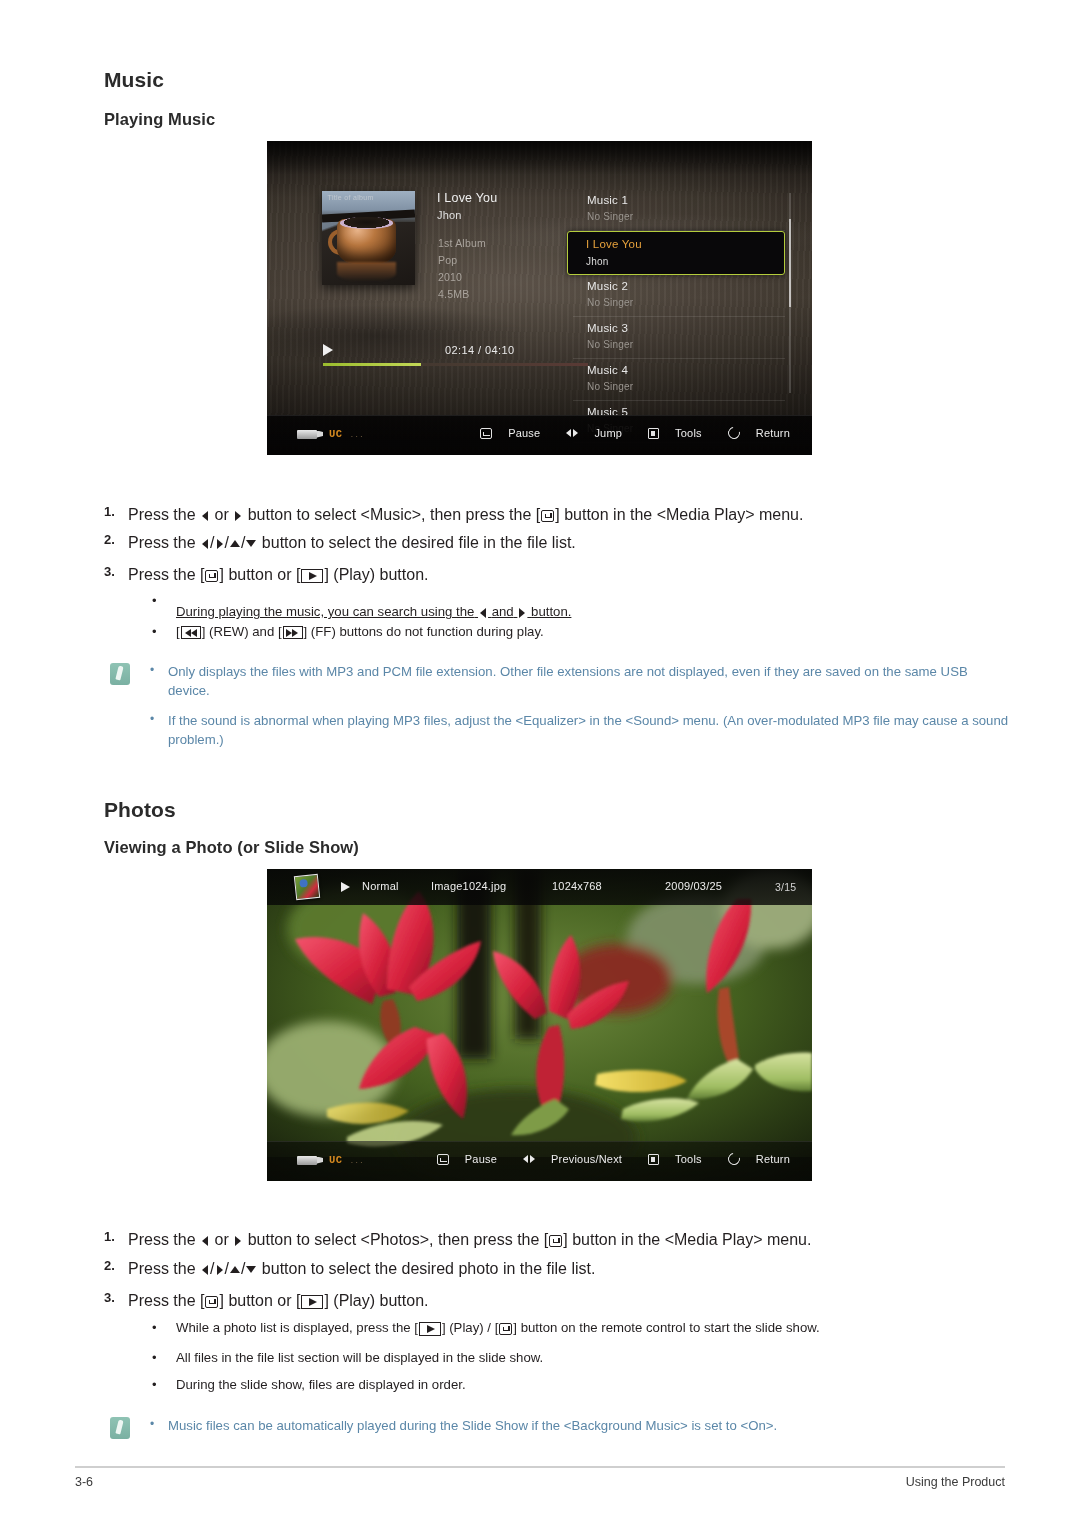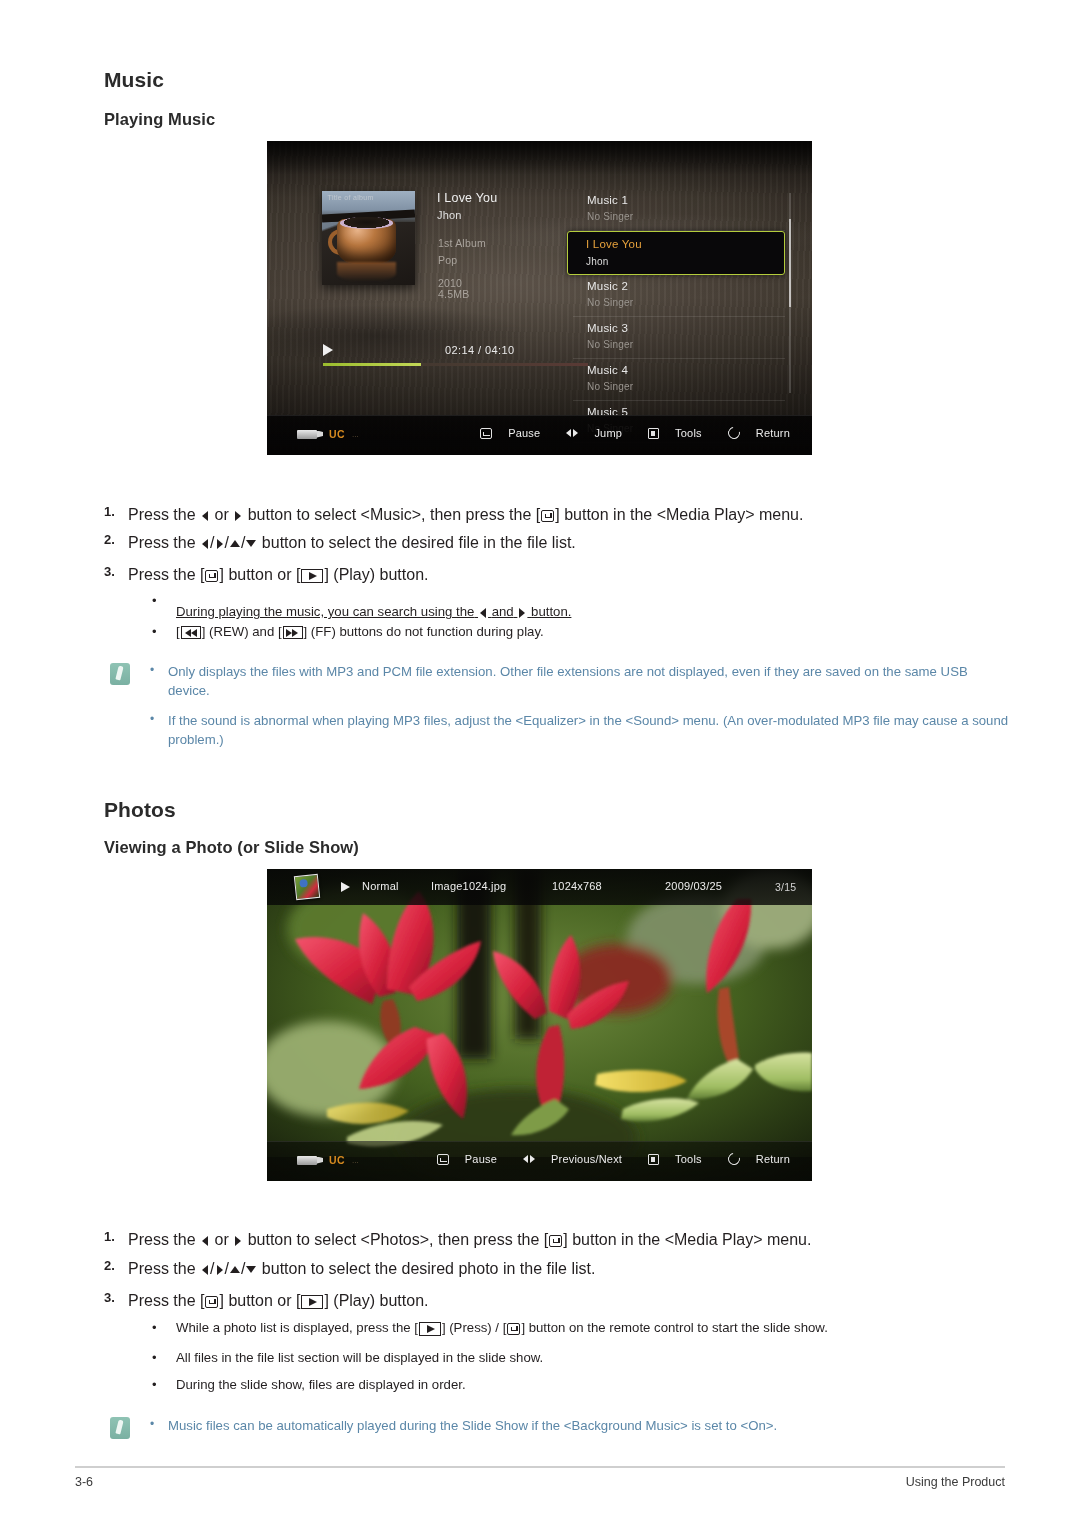--- a/index.html
+++ b/index.html
@@ -118,21 +118,21 @@
   }
   .track-artist {
     position:absolute; left:170px; top:68px; font-size:11px; color:#e0e0e0;
     letter-spacing:0.2px;
   }
   .meta {
     position:absolute; left:171px; font-size:10.5px; color:#a9a39c; letter-spacing:0.2px;
   }
   .meta.l1 { top:96px; }
   .meta.l2 { top:113px; }
-  .meta.l3 { top:136px;text-align:right; }
+  .meta.l3 { top:130px;text-align:right; }
   .meta.l4 { top:147px; }
 
   
   .play-tri {
     position:absolute; left:56px; top:203px;
     width:0;height:0;border-left:10px solid #f0f0f0;
     border-top:6px solid transparent;border-bottom:6px solid transparent;
   }
   .time-text {
     position:absolute; left:178px; top:203px; font-size:11px; color:#e9e9e9; letter-spacing:0.4px;
@@ -169,21 +169,21 @@
   
   .botbar {
     position:absolute; left:0; right:0; bottom:0; height:40px;
     background:linear-gradient(180deg, rgba(5,4,4,0.88), rgba(5,4,4,0.97));
     border-top:1px solid rgba(255,255,255,0.10);
   }
   .botbar.translucent {
     background:linear-gradient(180deg, rgba(5,4,4,0.52), rgba(5,4,4,0.62));
   }
   .usb {
-    position:absolute; left:30px; top:12px; display:flex; align-items:center; gap:4px;
+    position:absolute; left:30px; top:12px; display:flex; align-items:center; gap:4px;font-family:Liberation Mono, monospace;
   }
   .usb-ico {
     width:20px; height:9px; background:linear-gradient(180deg,#e9e9e9,#9a9a9a);
     position:relative; border-radius:1px;
   }
   .usb-ico:after{
     content:""; position:absolute; right:-6px; top:1px; width:6px; height:7px;
     background:#d8d8d8; clip-path:polygon(0 0,100% 22%,100% 78%,0 100%);
   }
   .usb-txt { font-size:10.5px; color:#d68a20; font-weight:bold; letter-spacing:0.4px; margin-left:8px;}
@@ -614,21 +614,21 @@
     <div class="step">
       <span class="num" style="top:1290px;">3.</span>
       <span class="txt" style="top:1290px;">
         <span>Press the [</span><span class="gl gl-enter"></span><span>] button or [</span><span class="gl gl-play"></span><span>] (Play) button.</span>
       </span>
     </div>
 
     <div class="bullet-row">
       <span class="dot" style="top:1320px;">•</span>
       <span class="txt" style="top:1320px;">
-        <span>While a photo list is displayed, press the [</span><span class="gl gl-play"></span><span>] (Press) / [</span><span class="gl gl-enter"></span><span>] button on the remote control to start the slide show.</span>
+        <span>While a photo list is displayed, press the [</span><span class="gl gl-play"></span><span>] (Play) / [</span><span class="gl gl-enter"></span><span>] button on the remote control to start the slide show.</span>
       </span>
     </div>
 
     <div class="bullet-row">
       <span class="dot" style="top:1350px;">•</span>
       <span class="txt" style="top:1350px;">All files in the file list section will be displayed in the slide show.</span>
     </div>
 
     <div class="bullet-row">
       <span class="dot" style="top:1377px;">•</span>

